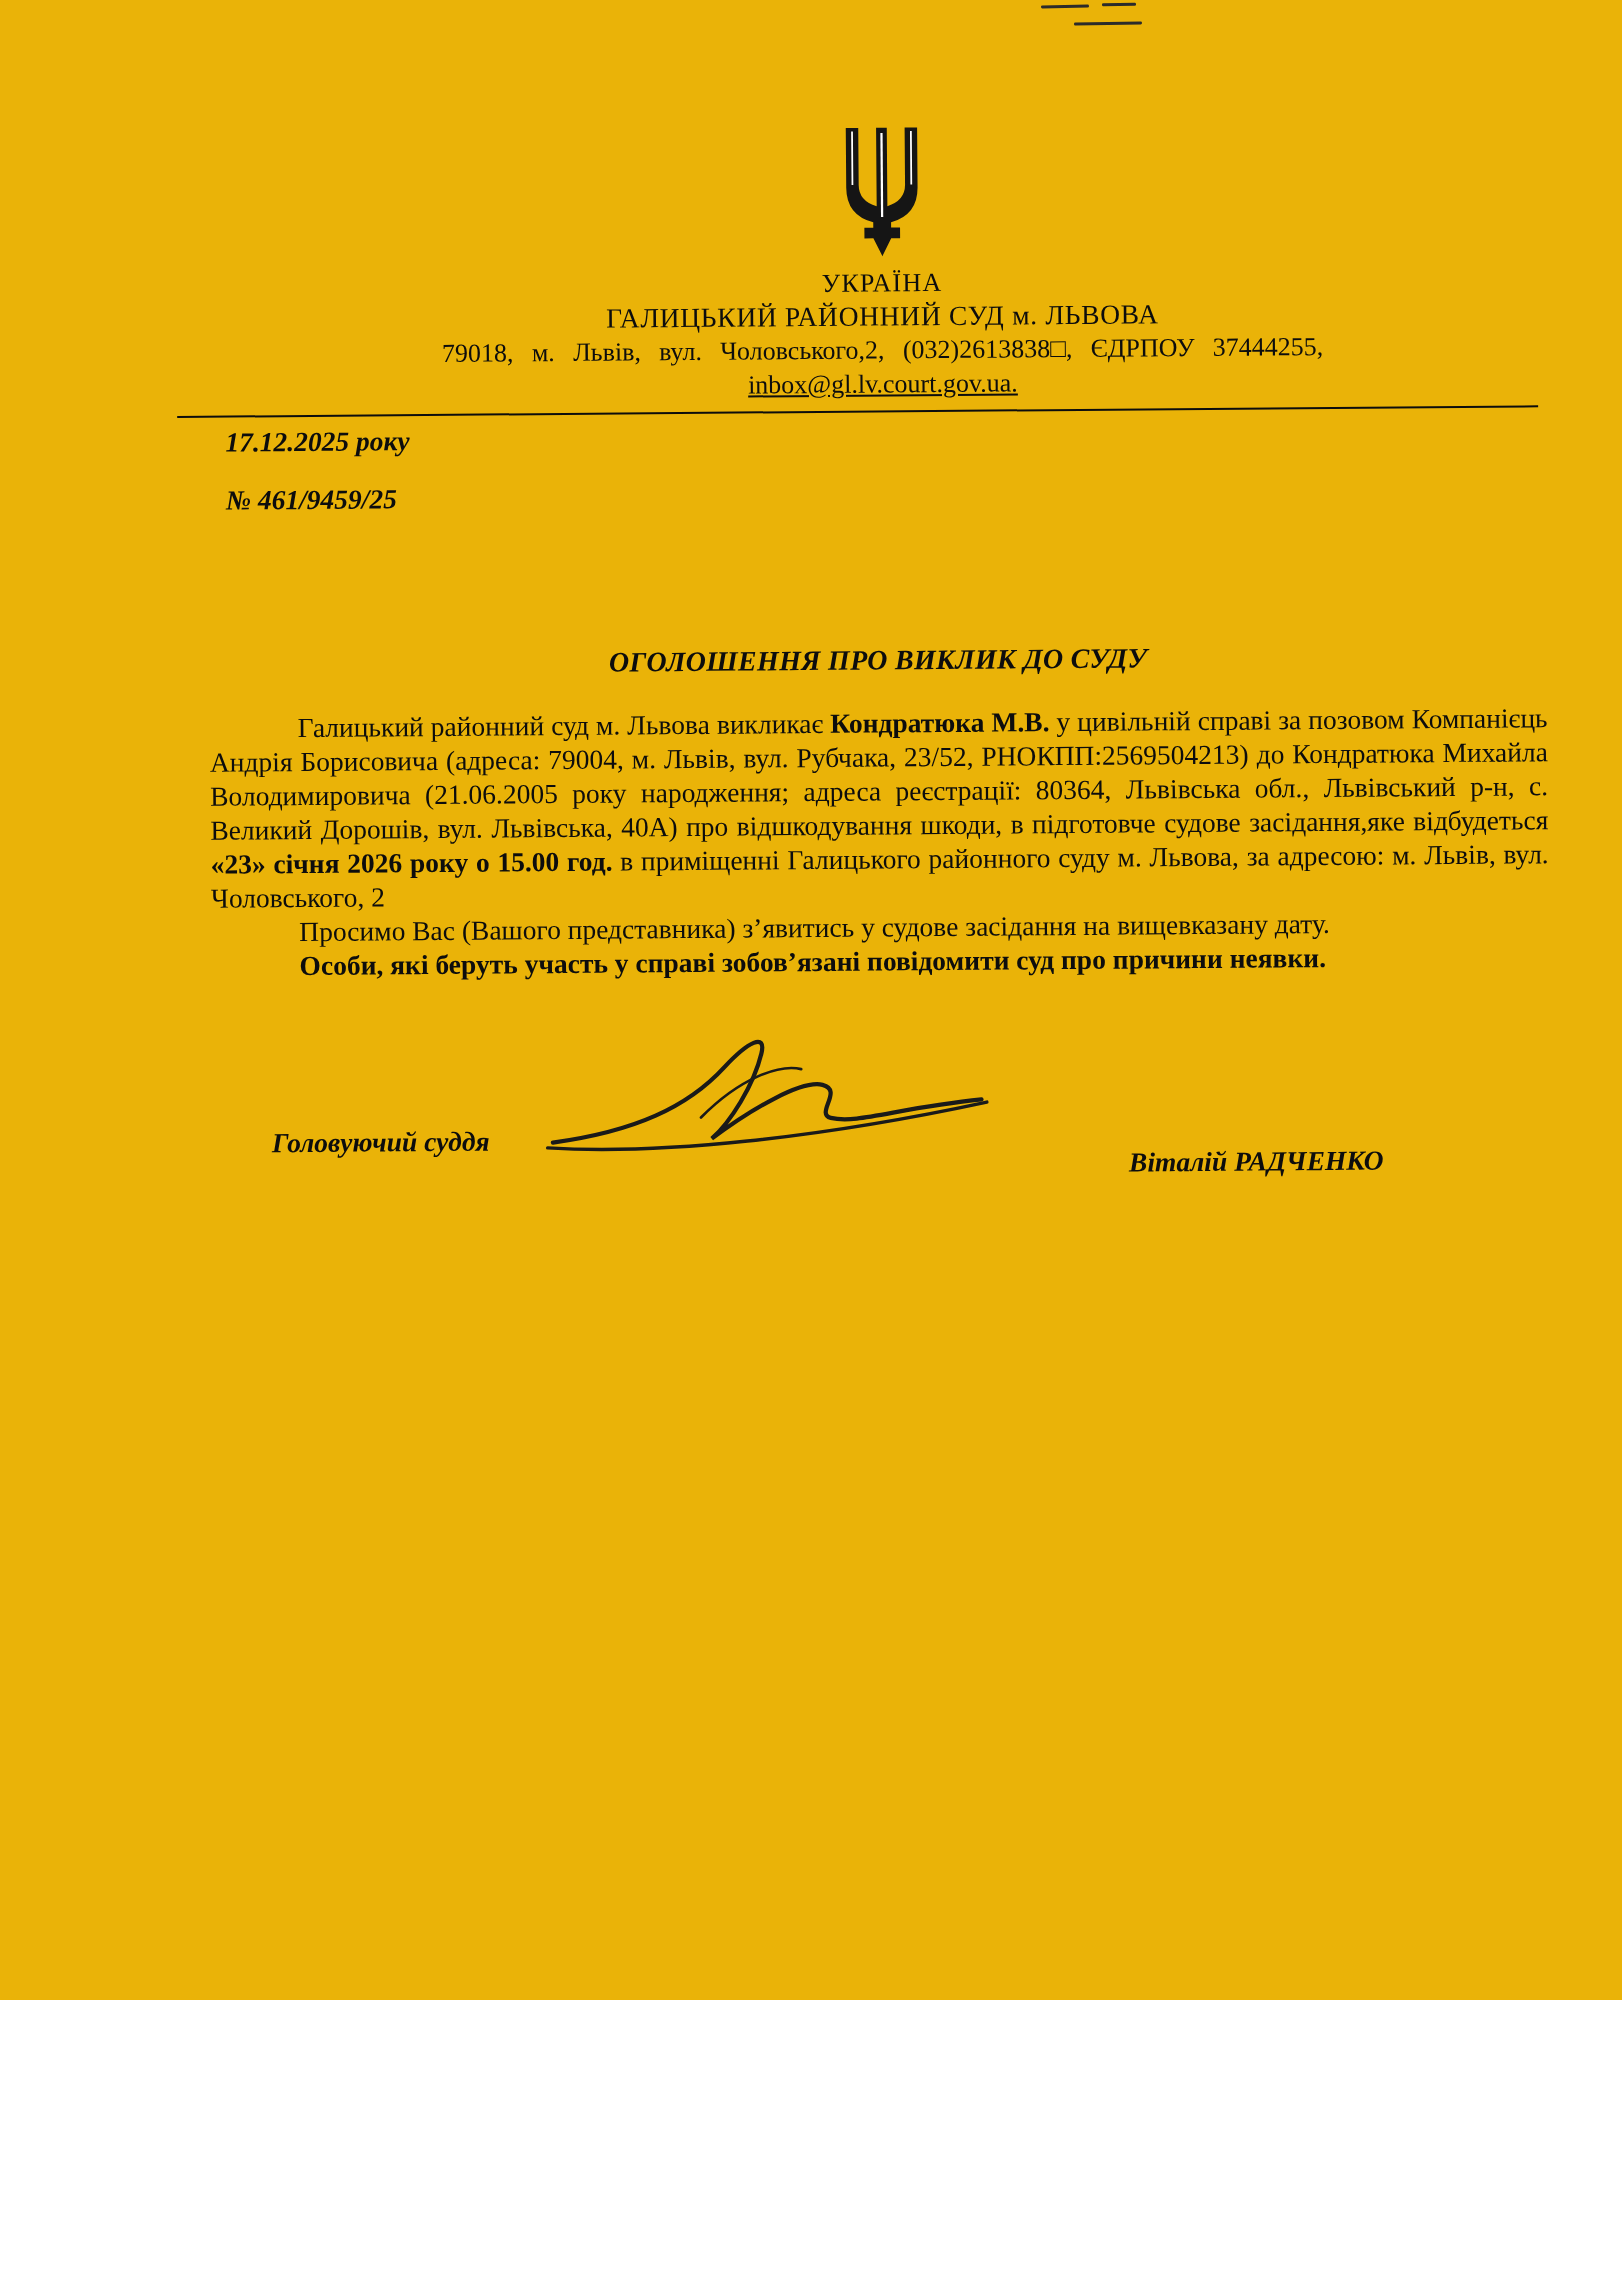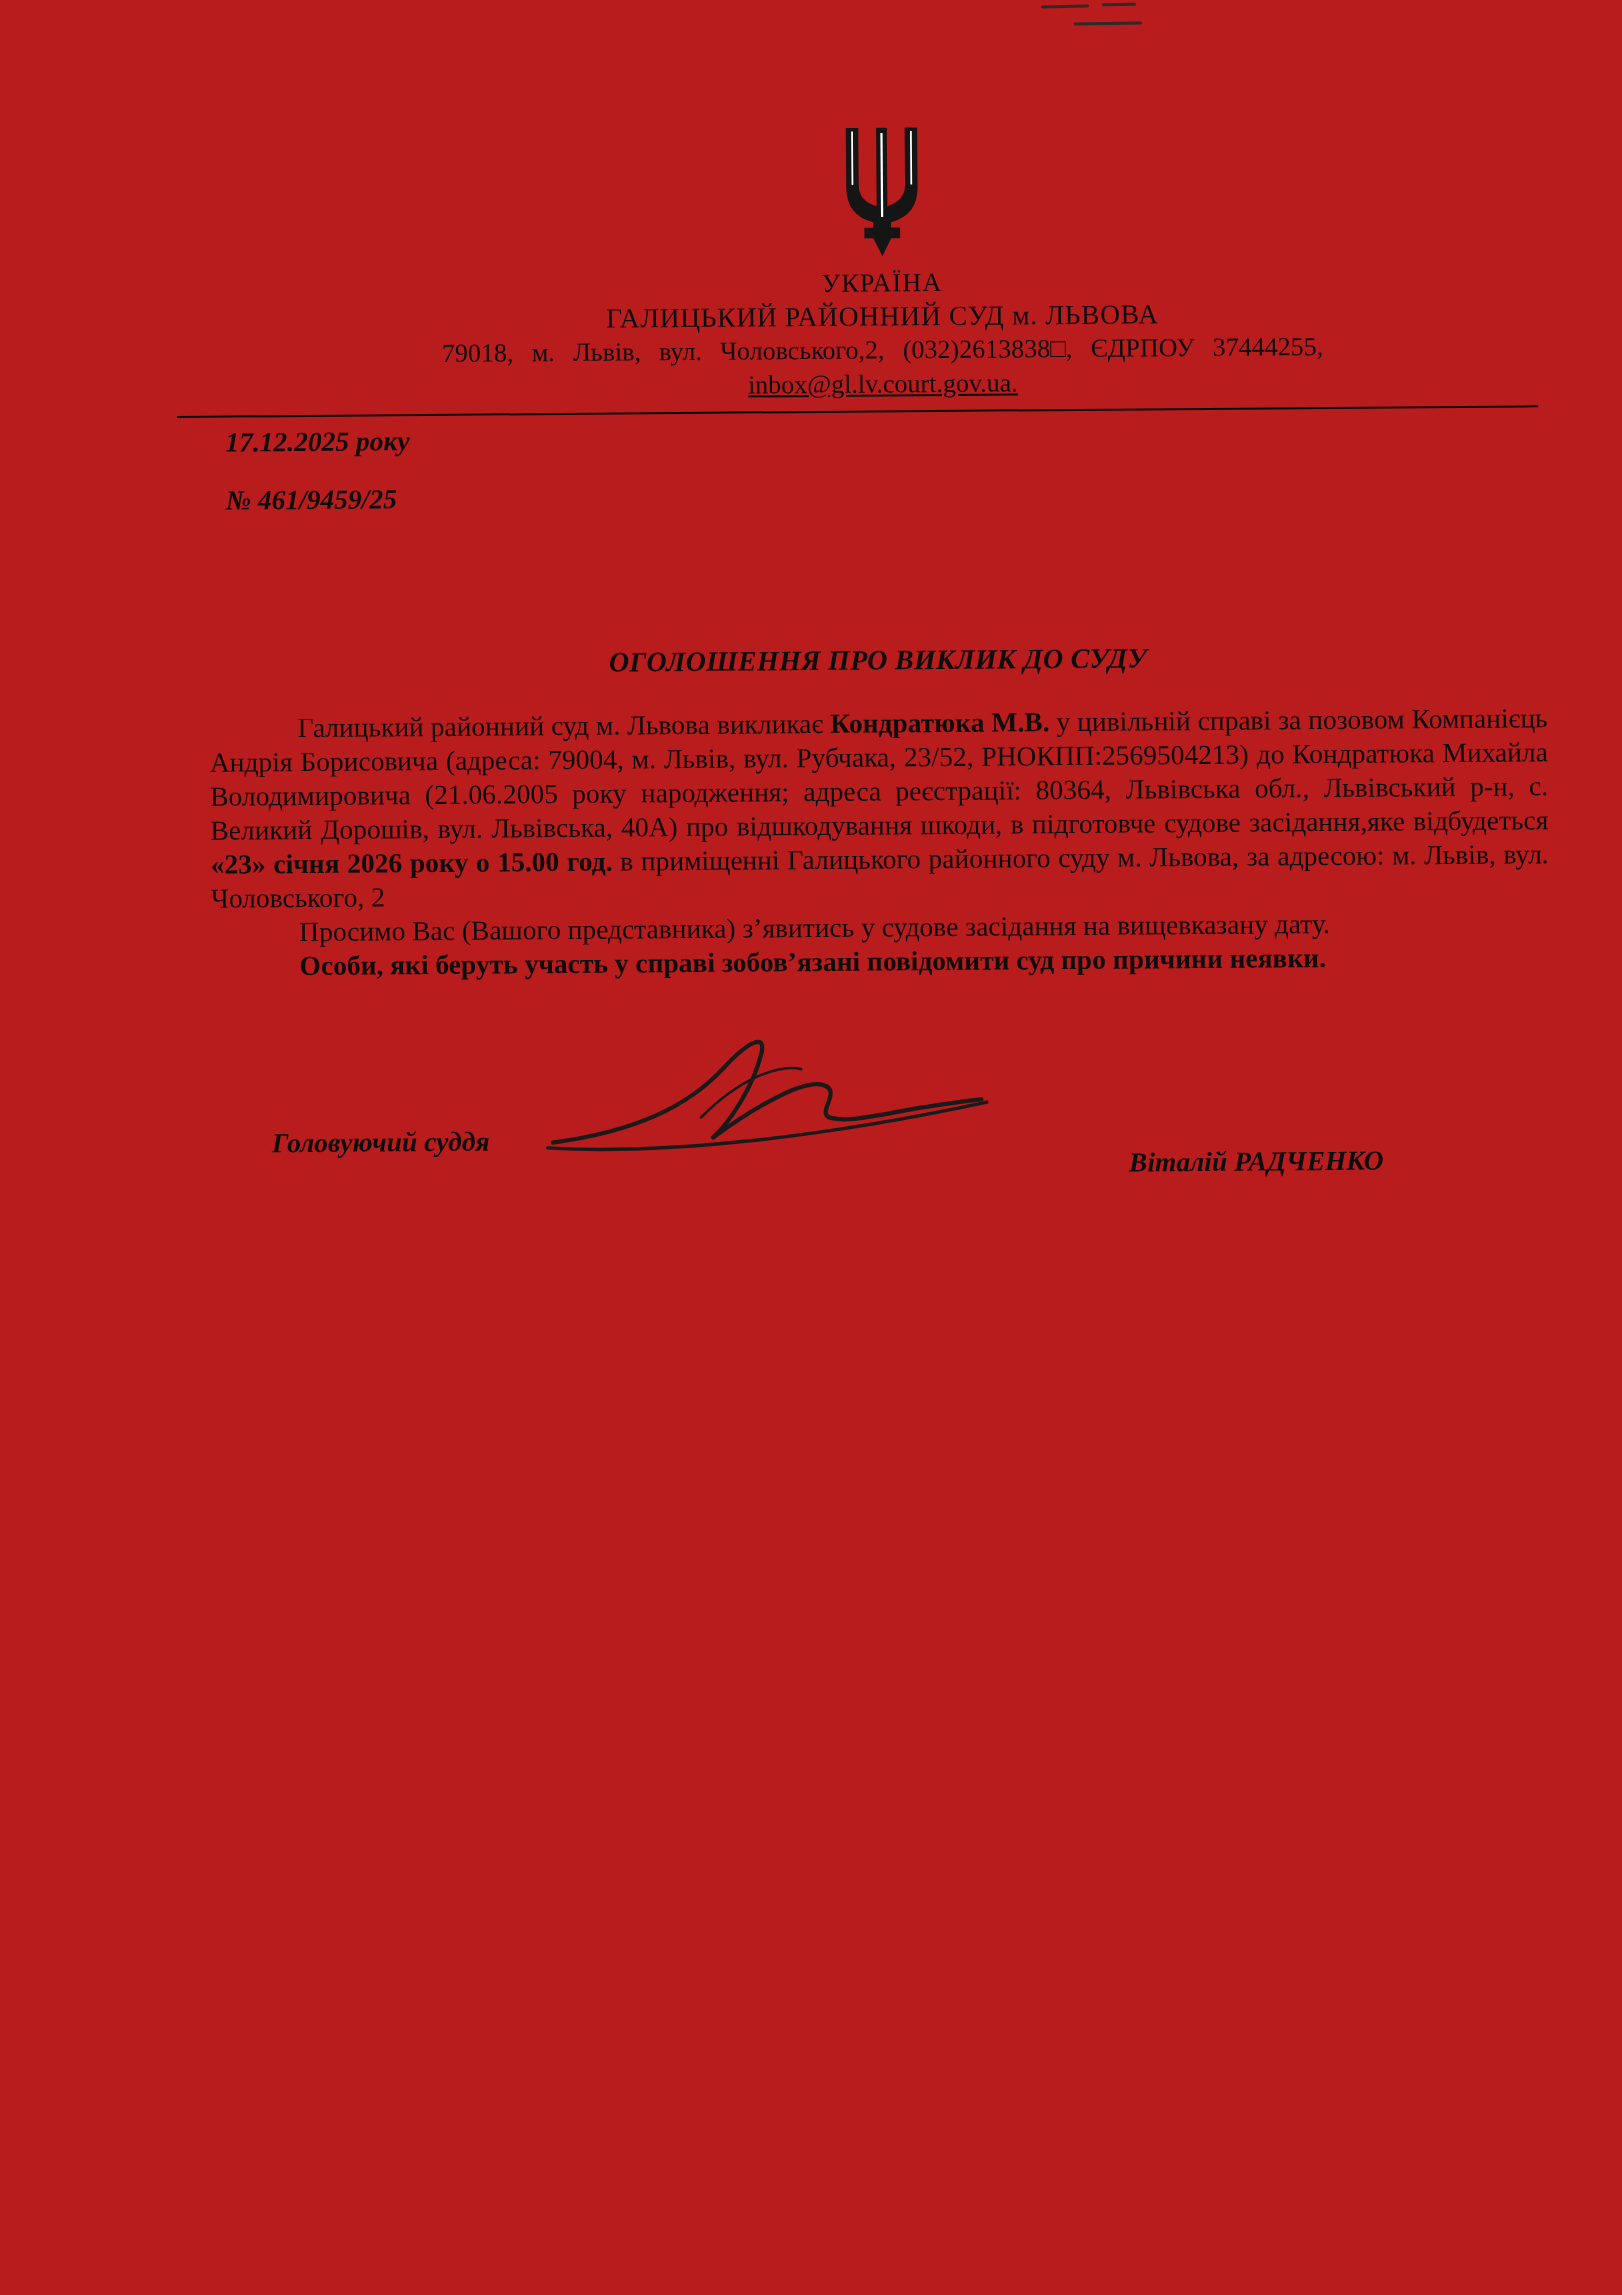--- a/index.html
+++ b/index.html
@@ -5,22 +5,22 @@
   html, body {
     margin: 0;
     padding: 0;
     background: #ffffff;
     font-family: "Liberation Serif", "DejaVu Serif", serif;
     color: #0d0d0d;
   }
   .sheet {
     position: relative;
     width: 1622px;
-    height: 2295px;
-    background: #b91c1c;
+    height: 2000px;
+    background: #eab308;
     overflow: hidden;
   }
   .artifact {
     position: absolute;
     background: #2b2b2b;
     border-radius: 1.3px;
   }
   .dash1 { left: 1041px; top: 5.2px;  width: 48px;  height: 3.3px; transform: rotate(-1deg); }
   .dash2 { left: 1102px; top: 3.3px;  width: 34px;  height: 2.6px; transform: rotate(-1deg); }
   .dash3 { left: 1074px; top: 22px; width: 68px; height: 3.3px; transform: rotate(-1deg); }

